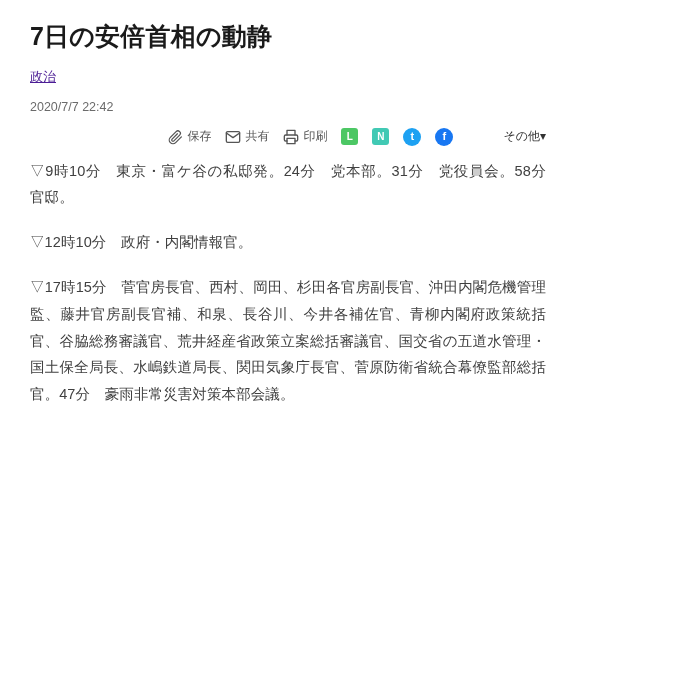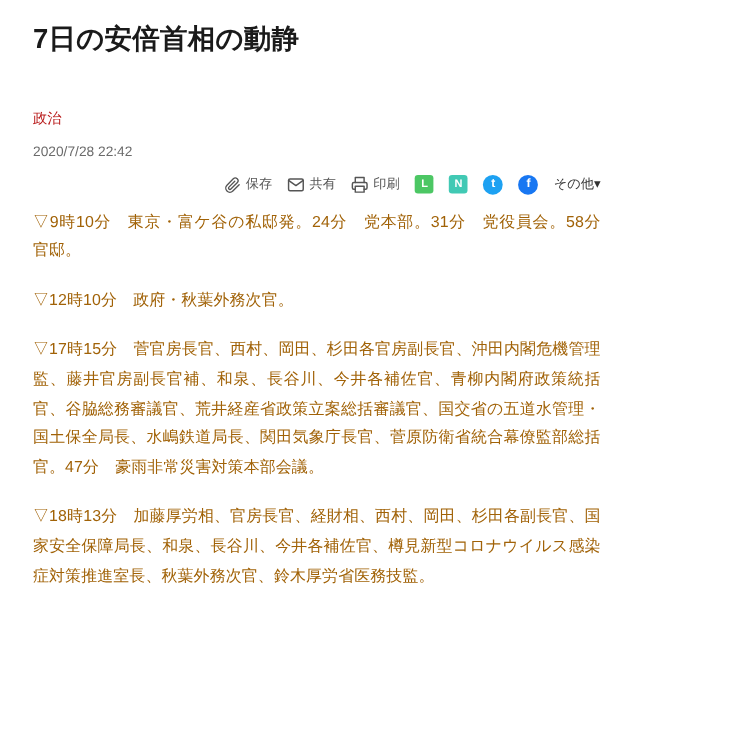--- a/index.html
+++ b/index.html
@@ -23,24 +23,24 @@
     font-size: 25px;
     font-weight: bold;
     color: #1a1a1a;
     line-height: 1.3;
     margin: 6px 0 14px 0;
     letter-spacing: 0.2px;
   }
   .category-link {
     display: inline-block;
     font-size: 13px;
-    color: #b91c1c;
+    color: #4c1d95;
+    text-decoration: underline;
     margin-bottom: 8px;
     cursor: pointer;
-    margin-top: 32px;
   }
   .timestamp {
     font-size: 12.5px;
     color: #6b6b6b;
     margin: 6px 0 10px 0;
   }
   .toolbar {
     display: flex;
     justify-content: flex-end;
     align-items: center;
@@ -90,41 +90,42 @@
     color: #ffffff;
     font-size: 11px;
     font-weight: bold;
     line-height: 1;
   }
   .more {
     cursor: pointer;
     font-size: 12px;
     color: #333333;
     white-space: nowrap;
+    margin-left: 36px;
   }
   .body-text p {
     font-size: 14.5px;
     line-height: 1.85;
-    color: #a16207;
+    color: #404040;
     margin: 0 0 18px 0;
     text-align: justify;
     letter-spacing: 0.1px;
   }
   .body-text p:first-child { margin-top: 2px; }
 </style>
 </head>
 <body>
 
 <div class="page">
 
   <h1 class="article-title">7日の安倍首相の動静</h1>
 
   <a class="category-link">政治</a>
 
-  <div class="timestamp">2020/7/28 22:42</div>
+  <div class="timestamp">2020/7/7 22:42</div>
 
   <div class="toolbar">
 
     <div class="tool">
       <span class="ico">
         <svg width="15" height="15" viewBox="0 0 24 24" fill="none" stroke="#555" stroke-width="2" stroke-linecap="round" stroke-linejoin="round">
             <path d="M21.44 11.05l-9.19 9.19a6 6 0 01-8.49-8.49l9.19-9.19a4 4 0 015.66 5.66l-9.2 9.19a2 2 0 01-2.83-2.83l8.49-8.48"></path>
           </svg>
       </span>
       <span class="tool-label">保存</span>
@@ -173,18 +174,17 @@
       <span class="circ" style="background:#1877f2">
         <span>f</span>
       </span>
     </div>
 
     <div class="more">その他▾</div>
   </div>
 
   <div class="body-text">
     <p>▽9時10分　東京・富ケ谷の私邸発。24分　党本部。31分　党役員会。58分　官邸。</p>
-    <p>▽12時10分　政府・秋葉外務次官。</p>
+    <p>▽12時10分　政府・内閣情報官。</p>
     <p>▽17時15分　菅官房長官、西村、岡田、杉田各官房副長官、沖田内閣危機管理監、藤井官房副長官補、和泉、長谷川、今井各補佐官、青柳内閣府政策統括官、谷脇総務審議官、荒井経産省政策立案総括審議官、国交省の五道水管理・国土保全局長、水嶋鉄道局長、関田気象庁長官、菅原防衛省統合幕僚監部総括官。47分　豪雨非常災害対策本部会議。</p>
-    <p>▽18時13分　加藤厚労相、官房長官、経財相、西村、岡田、杉田各副長官、国家安全保障局長、和泉、長谷川、今井各補佐官、樽見新型コロナウイルス感染症対策推進室長、秋葉外務次官、鈴木厚労省医務技監。</p>
   </div>
 
 </div>
 
 </body></html>

